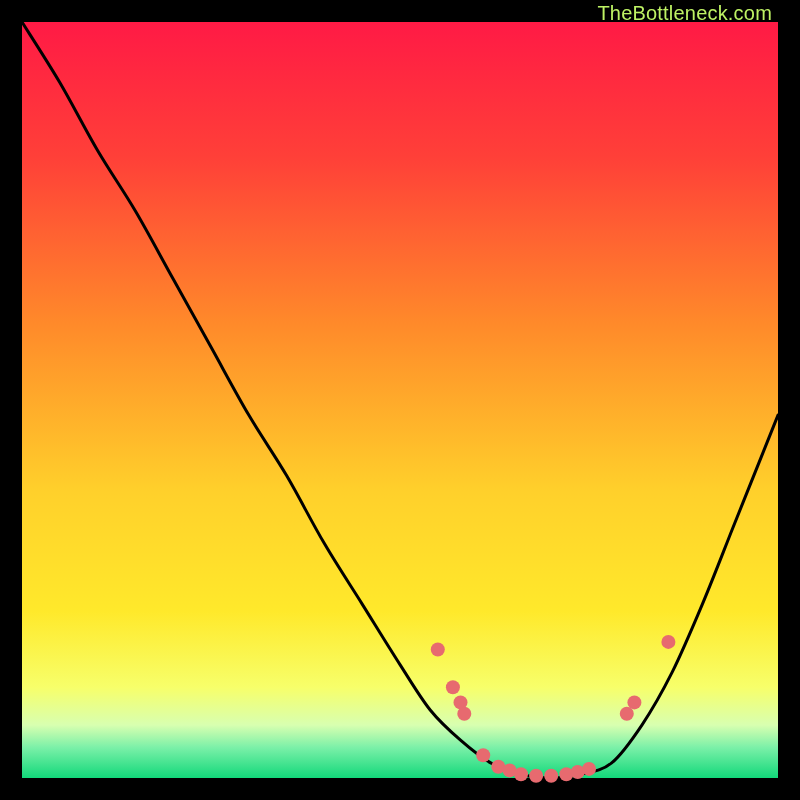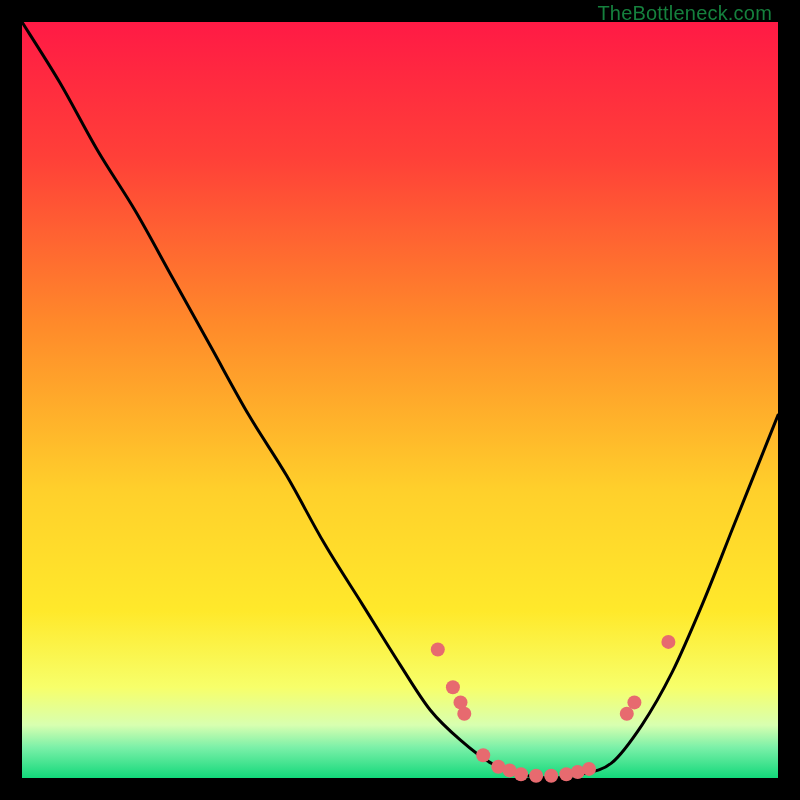--- a/index.html
+++ b/index.html
@@ -23,21 +23,21 @@
     position: absolute;
     left: 0;
     top: 0;
     width: 100%;
     height: 100%;
   }
   .watermark {
     position: absolute;
     top: 2px;
     right: 28px;
-    color: #15803d;
+    color: #bef264;
     font-size: 20px;
     font-weight: 500;
     letter-spacing: 0.2px;
   }
   svg.curve {
     position: absolute;
     left: 0;
     top: 0;
     width: 756px;
     height: 756px;

